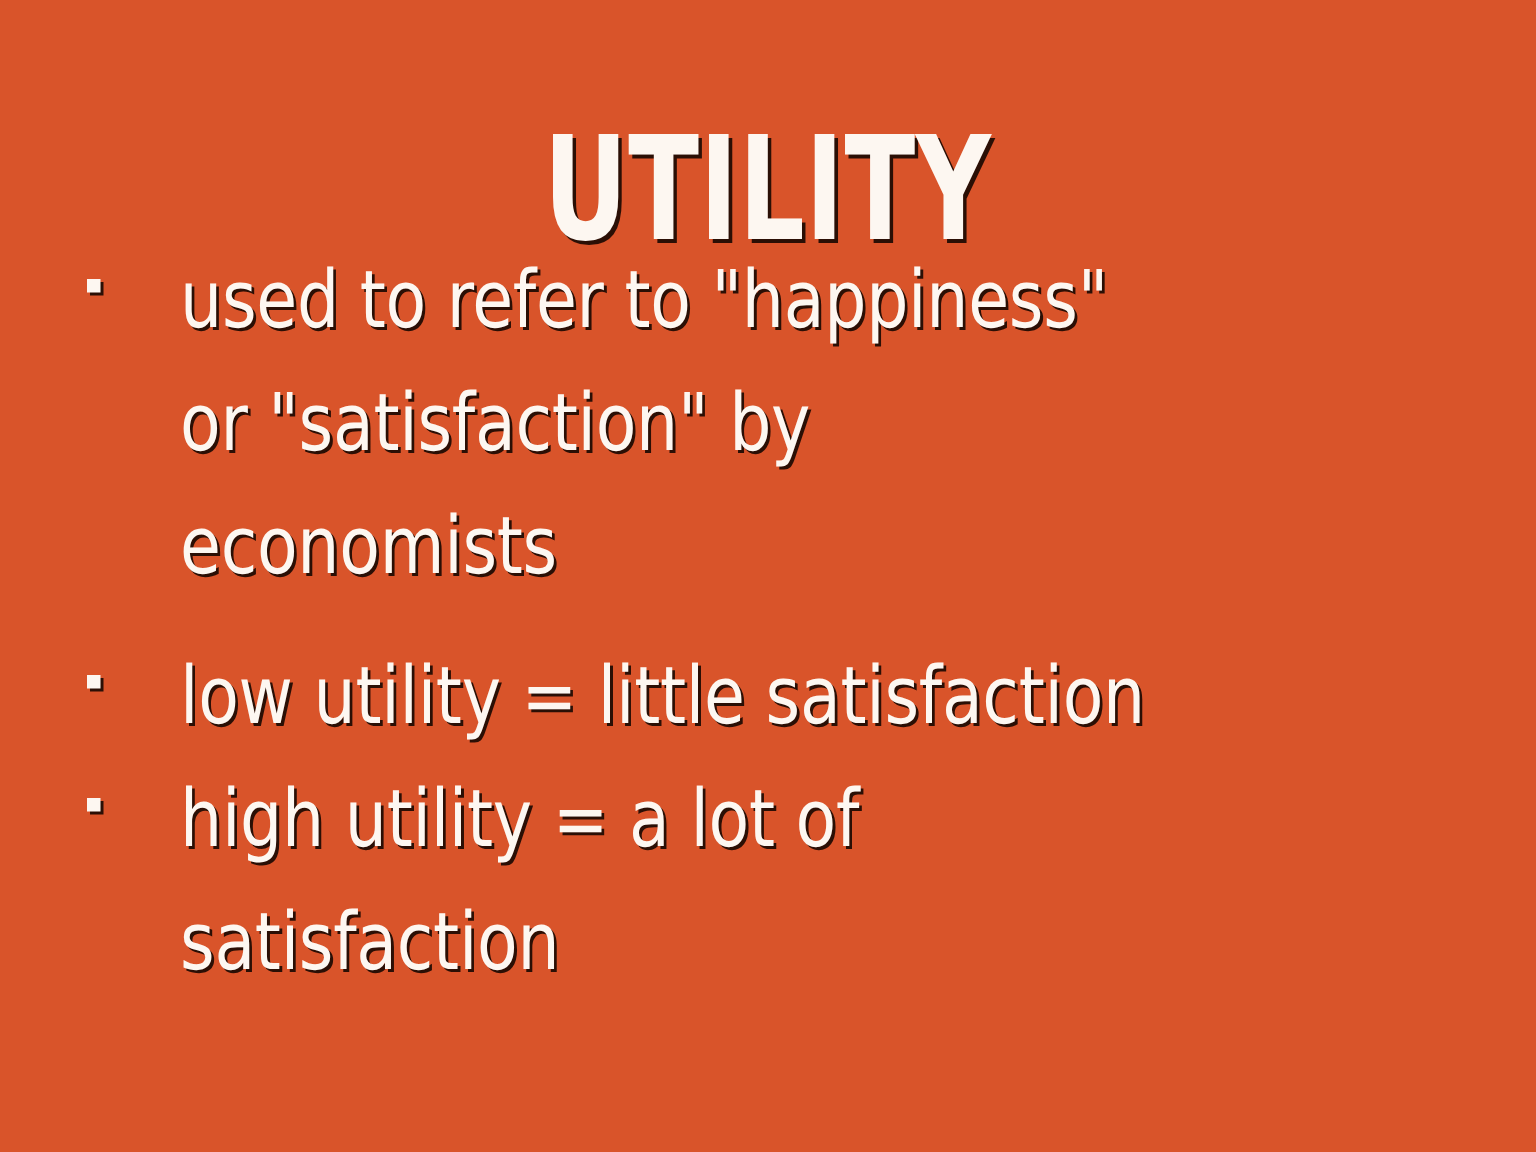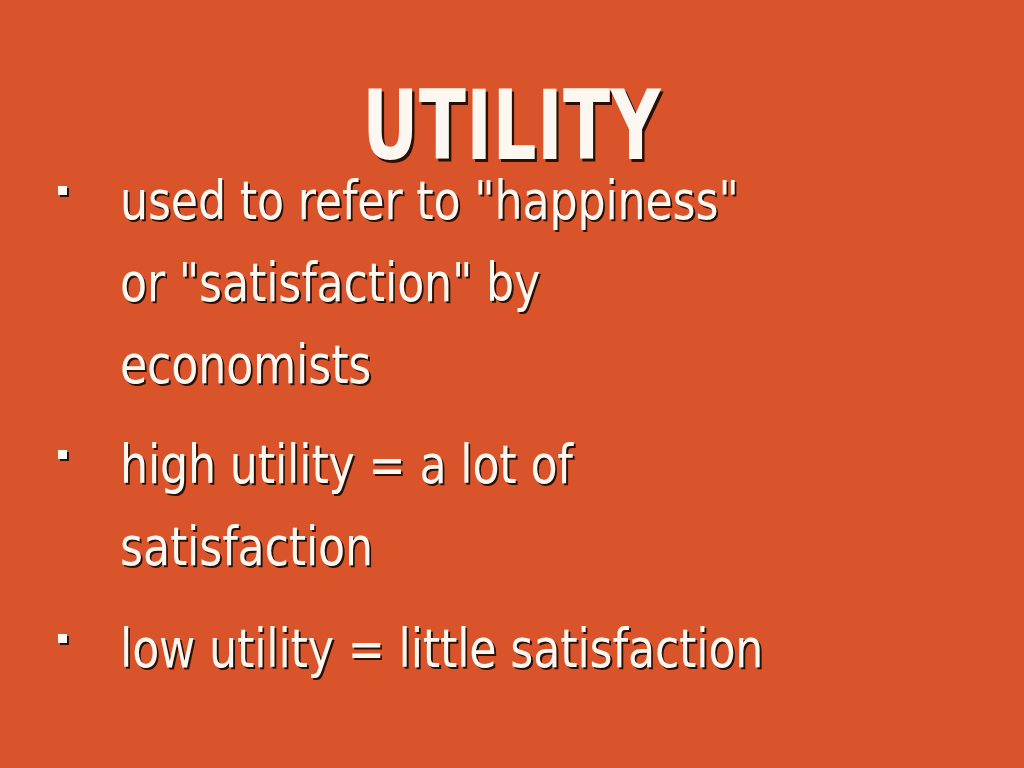--- a/index.html
+++ b/index.html
@@ -102,29 +102,29 @@
 
     <div class="bullet-row b1">
       <span class="bullet-marker">
         <span class="sq"></span>
       </span>
       <span class="bullet-text">used to refer to "happiness"
 or "satisfaction" by
 economists</span>
     </div>
 
+    <div class="bullet-row b3">
+      <span class="bullet-marker">
+        <span class="sq"></span>
+      </span>
+      <span class="bullet-text">low utility = little satisfaction</span>
+    </div>
+
     <div class="bullet-row b2">
       <span class="bullet-marker">
         <span class="sq"></span>
       </span>
       <span class="bullet-text">high utility = a lot of
 satisfaction</span>
     </div>
 
-    <div class="bullet-row b3">
-      <span class="bullet-marker">
-        <span class="sq"></span>
-      </span>
-      <span class="bullet-text">low utility = little satisfaction</span>
-    </div>
-
   </div>
 </div>
 
 </body></html>

